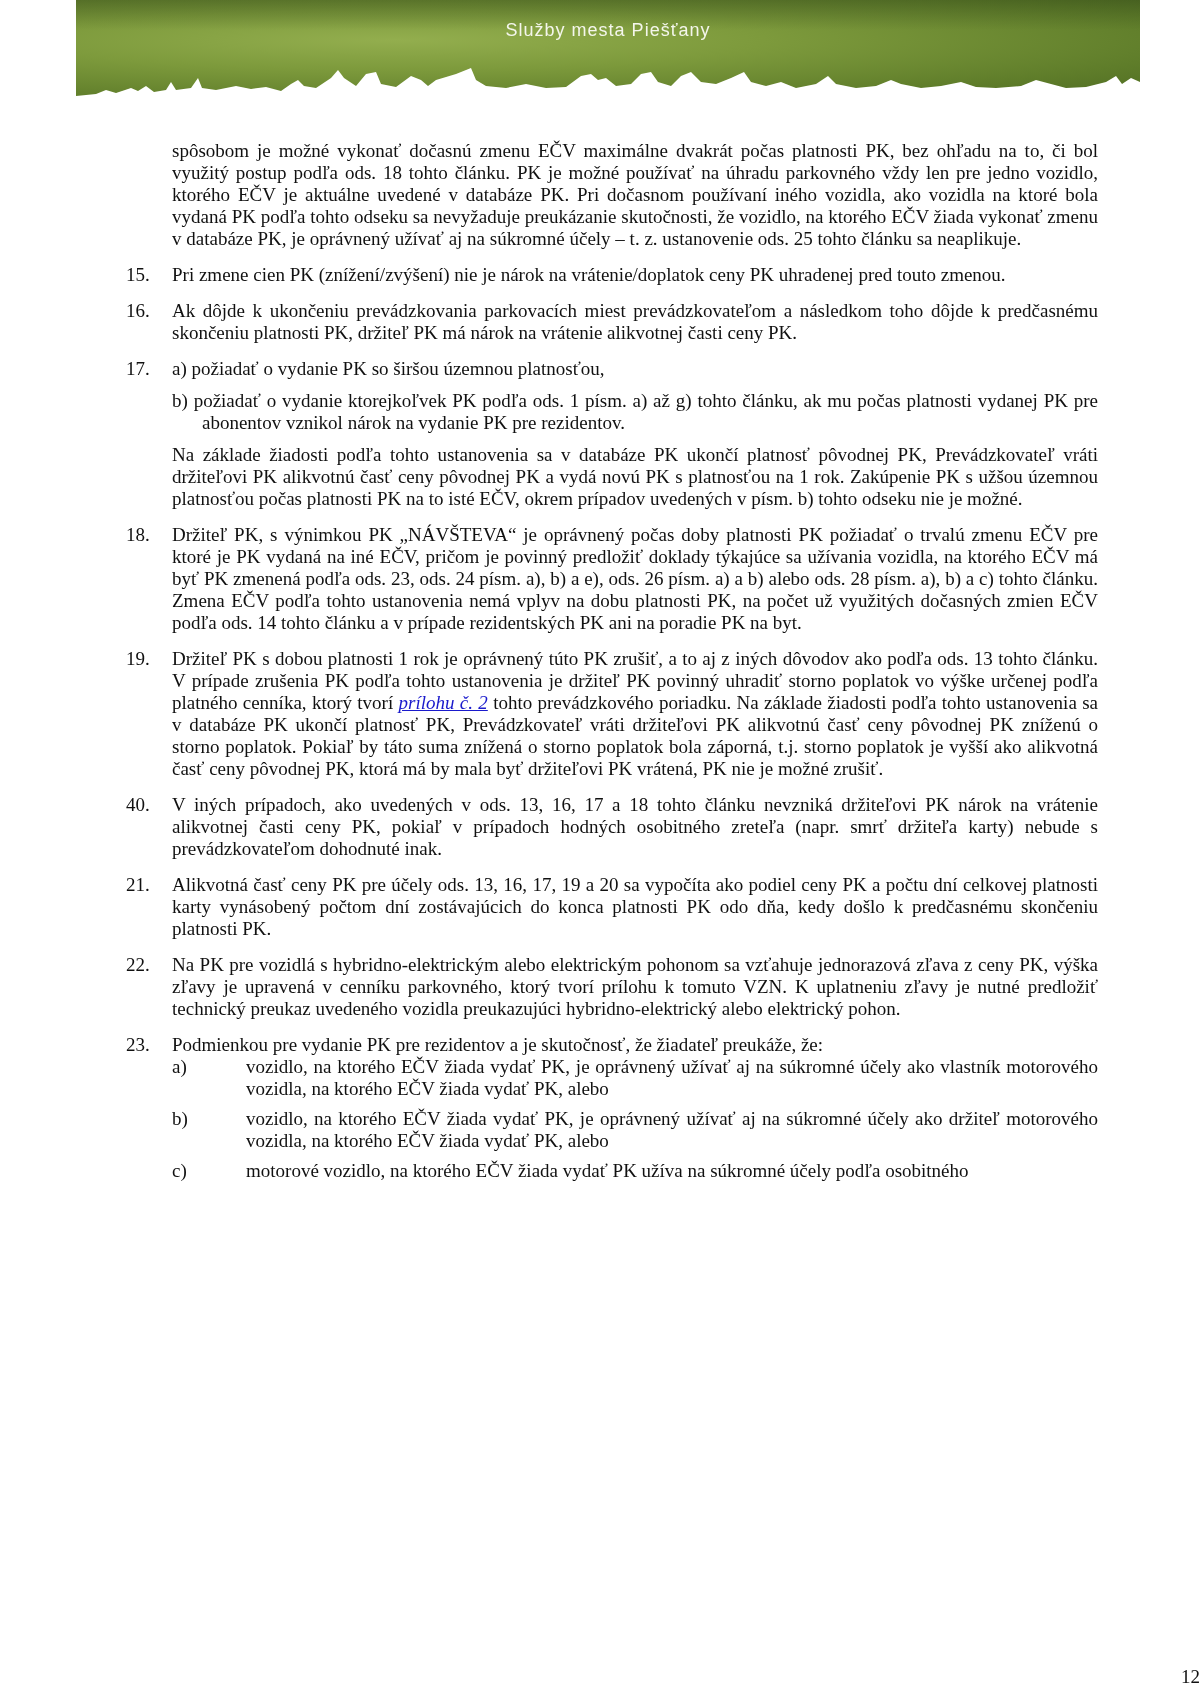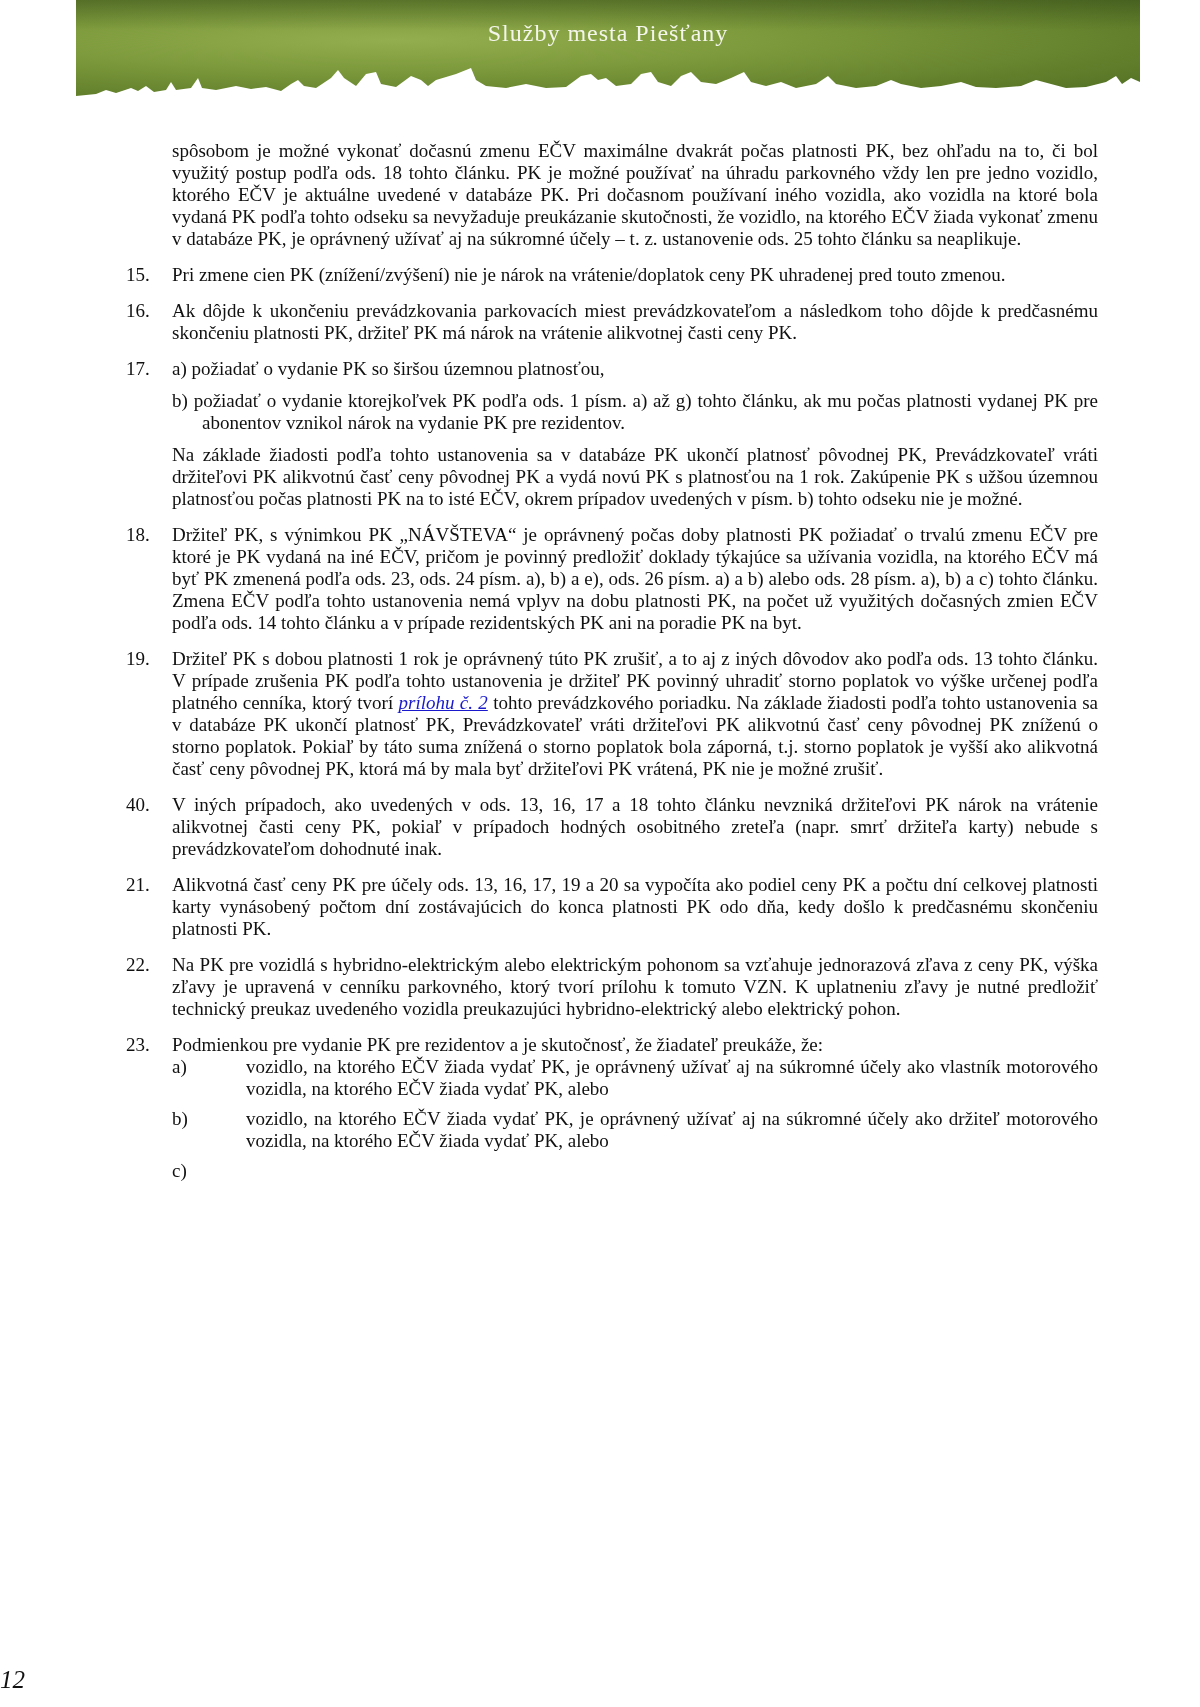--- a/index.html
+++ b/index.html
@@ -4,36 +4,36 @@
 <style>
   html, body { margin: 0; padding: 0; background: #ffffff; }
   body { width: 1200px; height: 1707px; position: relative; overflow: hidden;
          font-family: "Liberation Serif", "DejaVu Serif", serif; color: #111; }
   .banner { position: absolute; left: 76px; top: 0; width: 1064px; height: 100px;
             background: radial-gradient(ellipse at 30% 40%, #93ae4e 0%, #7d9a3c 35%, #5f7d2a 75%, #4d6a22 100%);
             overflow: hidden; }
   .banner::before { content: ""; position: absolute; inset: 0;
             background: linear-gradient(180deg, rgba(40,60,20,0.35) 0%, rgba(0,0,0,0) 30%, rgba(0,0,0,0) 100%); }
   .banner-title { position: absolute; left: 0; right: 0; top: 20px; text-align: center;
-            color: #f4f6ec; font-size: 24px; letter-spacing: 1px;
-            font-family: Liberation Serif, serif; }
+            color: #f4f6ec; font-size: 18px; letter-spacing: 1px;
+            font-family: Liberation Sans, sans-serif; }
   .skyline { position: absolute; left: 0; bottom: 0; width: 100%; height: 40px; }
   .page { position: absolute; left: 172px; top: 140px; width: 926px; font-size: 19px; line-height: 22px; }
   .para { margin: 0; text-align: justify; }
   .item { position: relative; padding-left: 0; margin-top: 14px; }
   .item .num { position: absolute; left: -46px; top: 0; }
   .item .text { text-align: justify; }
   .sub { margin-top: 0; }
   .subb { margin-top: 10px; padding-left: 30px; text-indent: -30px; text-align: justify; }
   .note { margin-top: 10px; text-align: justify; }
   .link { color: #1a1acc; text-decoration: underline; cursor: pointer; font-style: italic; }
   .letter-row { position: relative; padding-left: 74px; text-align: justify; margin-top: 0; }
   .letter-row + .letter-row { margin-top: 8px; }
   .letter-row .letter { position: absolute; left: 0; top: 0; }
-  .page-number { position: absolute; left: 0; right: 0; top: 1666px; text-align: left; font-size: 25px; font-style: italic; }
+  .page-number { position: absolute; left: 0; right: 0; top: 1666px; text-align: right; font-size: 19px; }
 </style>
 </head>
 <body>
 
 <div class="banner">
   <div class="banner-title">Služby mesta Piešťany</div>
   <svg class="skyline" viewBox="0 0 1064 40" preserveAspectRatio="none">
     <path fill="#ffffff" d="M0,36 L20,34 L30,30 L40,33 L55,28 L62,31 L70,26 L78,32 L90,30 L95,22 L100,30 L115,28 L122,18 L126,28 L140,30 L160,26 L175,29 L190,27 L205,31 L215,24 L222,20 L228,26 L240,28 L255,18 L262,10 L268,18 L280,26 L290,14 L300,12 L305,24 L320,27 L335,16 L345,20 L352,26 L360,20 L380,14 L395,8 L400,20 L410,26 L430,28 L450,24 L470,28 L490,27 L505,16 L515,14 L522,20 L530,18 L540,26 L555,24 L565,14 L575,12 L582,22 L595,26 L605,16 L615,12 L625,22 L640,24 L655,18 L668,12 L675,22 L690,26 L705,22 L720,28 L740,24 L752,16 L760,24 L780,28 L800,26 L815,20 L825,24 L845,28 L865,26 L885,22 L900,27 L920,28 L945,26 L960,20 L975,24 L990,28 L1010,27 L1030,22 L1040,16 L1046,24 L1055,18 L1064,22 L1064,40 L0,40 Z"></path>
   </svg>
 </div>
@@ -89,17 +89,18 @@
     <div class="letter-row">
       <span class="letter">a)</span>
       <span>vozidlo, na ktorého EČV žiada vydať PK, je oprávnený užívať aj na súkromné účely ako vlastník motorového vozidla, na ktorého EČV žiada vydať PK, alebo</span>
     </div>
     <div class="letter-row">
       <span class="letter">b)</span>
       <span>vozidlo, na ktorého EČV žiada vydať PK, je oprávnený užívať aj na súkromné účely ako držiteľ motorového vozidla, na ktorého EČV žiada vydať PK, alebo</span>
     </div>
     <div class="letter-row">
       <span class="letter">c)</span>
+      <span>motorové vozidlo, na ktorého EČV žiada vydať PK užíva na súkromné účely podľa osobitného</span>
     </div>
   </div>
 </div>
 
 <div class="page-number">12</div>
 
 </body></html>

